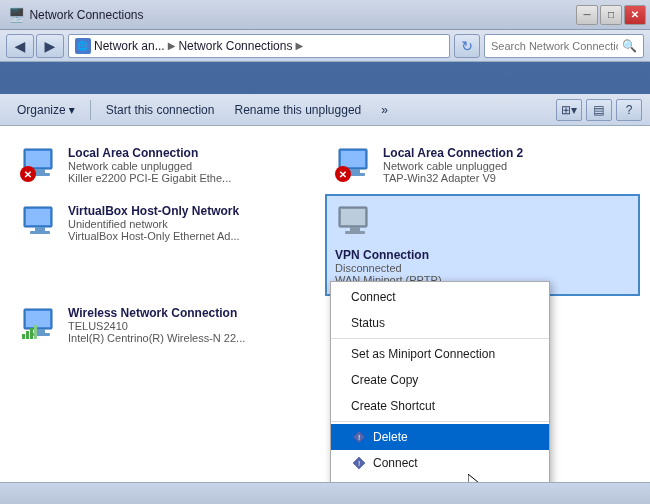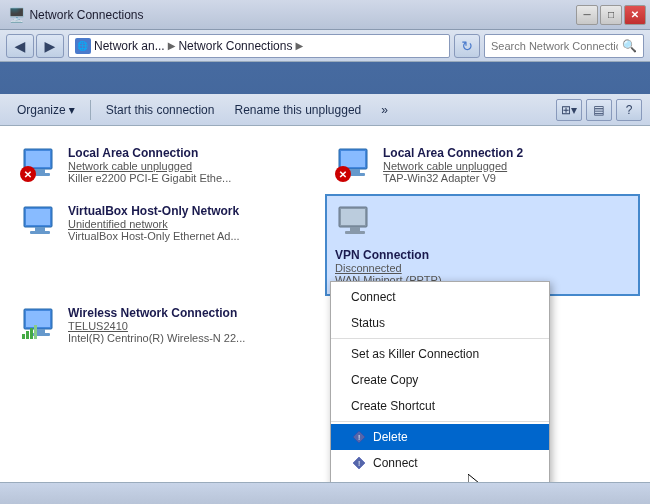--- a/index.html
+++ b/index.html
@@ -246,21 +246,20 @@
       white-space: nowrap;
       overflow: hidden;
       text-overflow: ellipsis;
     }
     .conn-status {
       font-size: 11px;
       color: #555;
       white-space: nowrap;
       overflow: hidden;
       text-overflow: ellipsis;
-      text-decoration: underline;
     }
     .conn-detail {
       font-size: 11px;
       color: #555;
       white-space: nowrap;
       overflow: hidden;
       text-overflow: ellipsis;
     }
 
     
@@ -504,21 +503,21 @@
 
     <div class="context-menu">
       <div class="ctx-item bold-item">
         <span>Connect</span>
       </div>
       <div class="ctx-item">
         <span>Status</span>
       </div>
       <div class="ctx-separator"></div>
       <div class="ctx-item">
-        <span>Set as Killer Connection</span>
+        <span>Set as Miniport Connection</span>
       </div>
       <div class="ctx-item">
         <span>Create Copy</span>
       </div>
       <div class="ctx-item">
         <span>Create Shortcut</span>
       </div>
       <div class="ctx-separator"></div>
       <div class="ctx-item highlighted">
         <span class="ctx-icon" style="display:flex;align-items:center;justify-content:center;">

